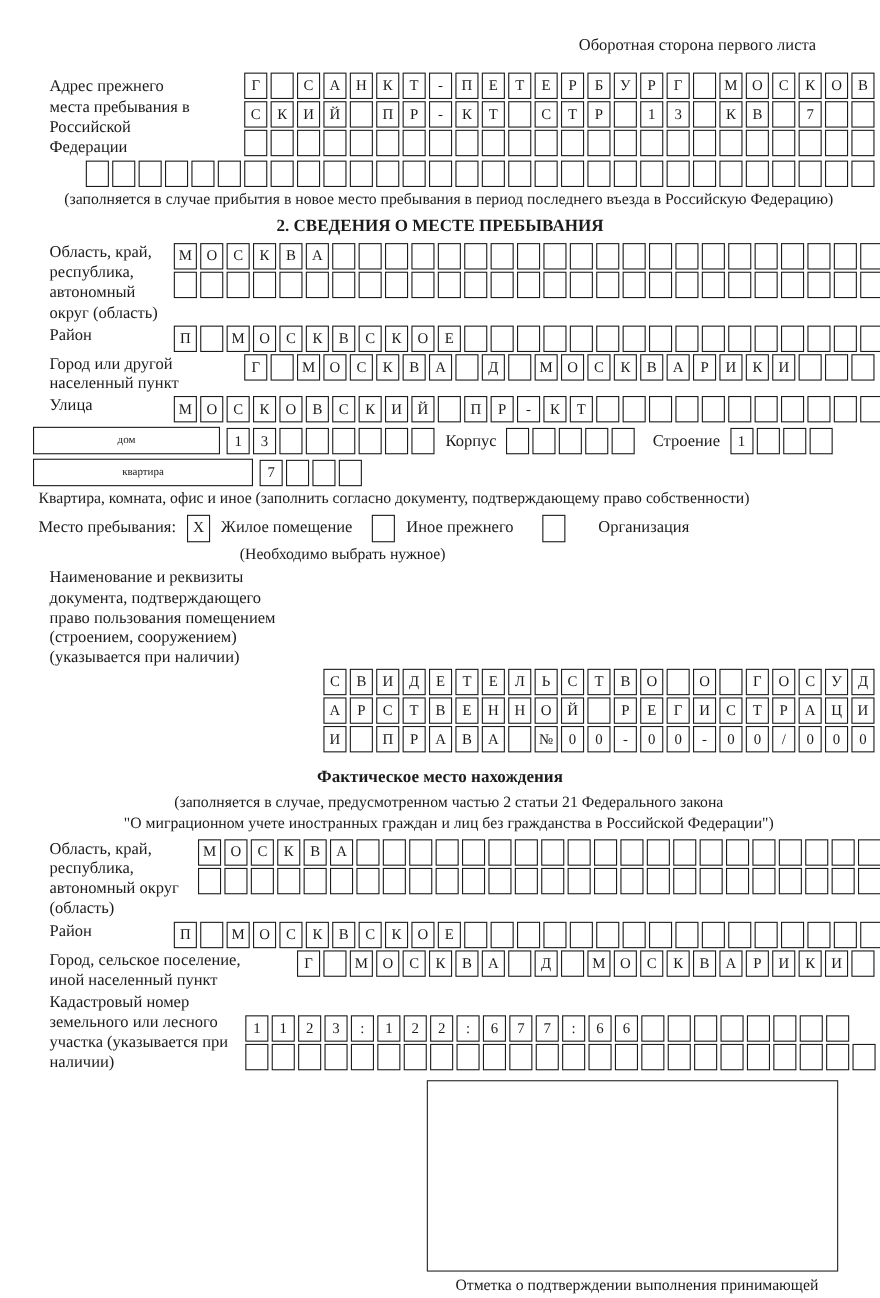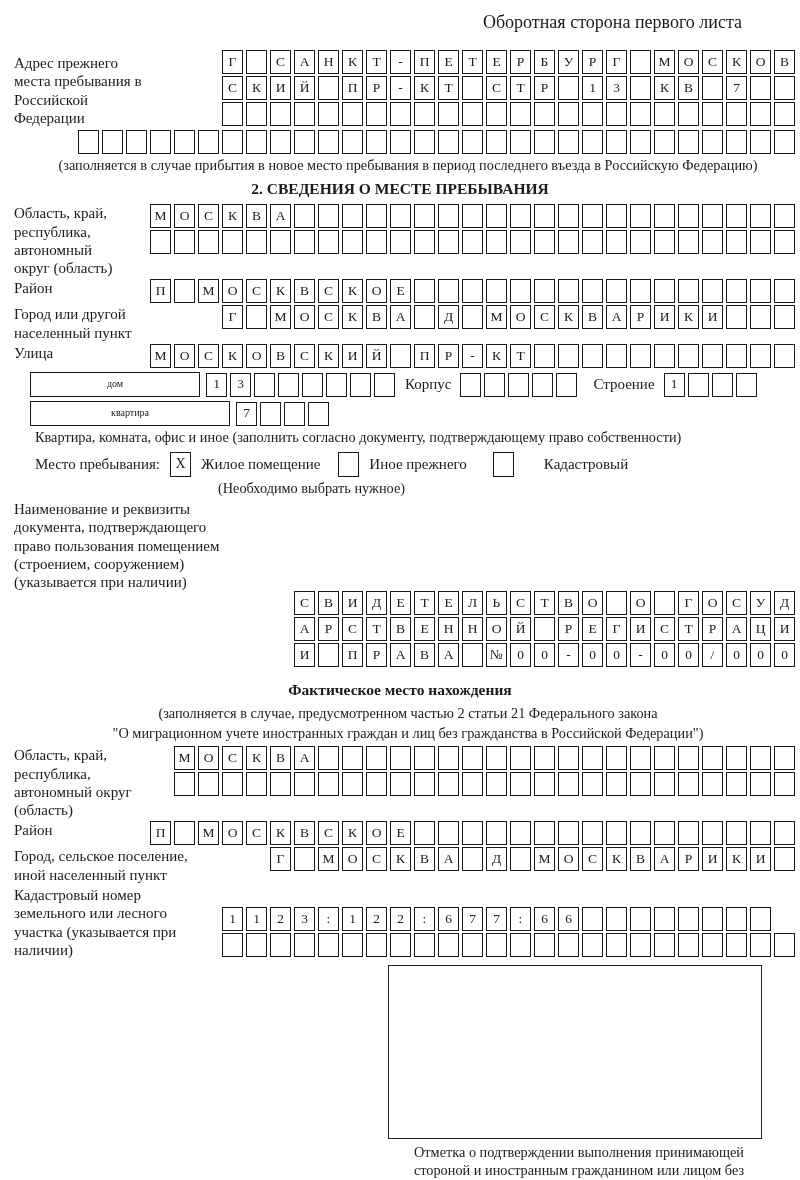--- a/index.html
+++ b/index.html
@@ -1,23 +1,23 @@
 <!DOCTYPE html>
 <html><head>
 <meta charset="utf-8">
 <style>
   html,body{margin:0;padding:0;}
   body{
     width:800px;height:1180px;background:#fff;color:#1b1b1b;
     font-family:"Liberation Serif","DejaVu Serif",serif;
     font-size:15px;line-height:1.22;overflow:hidden;
   }
-  .back-note{text-align:right;padding:12px 58px 0 0;font-size:18px;}
+  .back-note{text-align:right;padding:32px 58px 0 0;font-size:15px;}
   .frow{display:flex;align-items:flex-start;padding:0 5px 0 0;}
-  .lbl{padding-left:14px;flex:none;}
+  .lbl{padding-left:45px;flex:none;}
   .lbl-prev{width:128px;margin-top:4px;}
   .lbl-region{width:110px;}
   .lbl-district{width:110px;}
   .lbl-city{width:125px;}
   .lbl-street{width:110px;}
   .lbl-doc{width:212px;}
   .lbl-aregion{width:132px;}
   .lbl-acity{width:192px;}
   .lbl-cad{width:175px;}
   .rowgroup{margin-left:auto;display:flex;flex-direction:column;}
@@ -383,21 +383,21 @@
   </div>
   <div class="caption indent">Квартира, комната, офис и иное (заполнить согласно документу, подтверждающему право собственности)</div>
 
   <div class="stay-line">
     <div class="lbl-stay">Место пребывания:</div>
     <span class="cbx" style="margin-left:10px;">X</span>
     <span class="stay-opt">Жилое помещение</span>
     <span class="cbx" style="margin-left:18px;"></span>
     <span class="stay-opt">Иное прежнего</span>
     <span class="cbx" style="margin-left:26px;"></span>
-    <span class="stay-opt" style="margin-left:30px;">Кадастровый</span>
+    <span class="stay-opt" style="margin-left:30px;">Организация</span>
   </div>
   <div class="caption" style="margin-left:218px;">(Необходимо выбрать нужное)</div>
 
   <div class="frow" style="margin-top:3px;flex-direction:column;">
     <div class="lbl lbl-doc">Наименование и реквизиты документа, подтверждающего право пользования помещением (строением, сооружением) (указывается при наличии)</div>
     <div class="rowgroup">
       <div class="cells ml0">
           <span class="cell">С</span>
           <span class="cell">В</span>
           <span class="cell">И</span>

